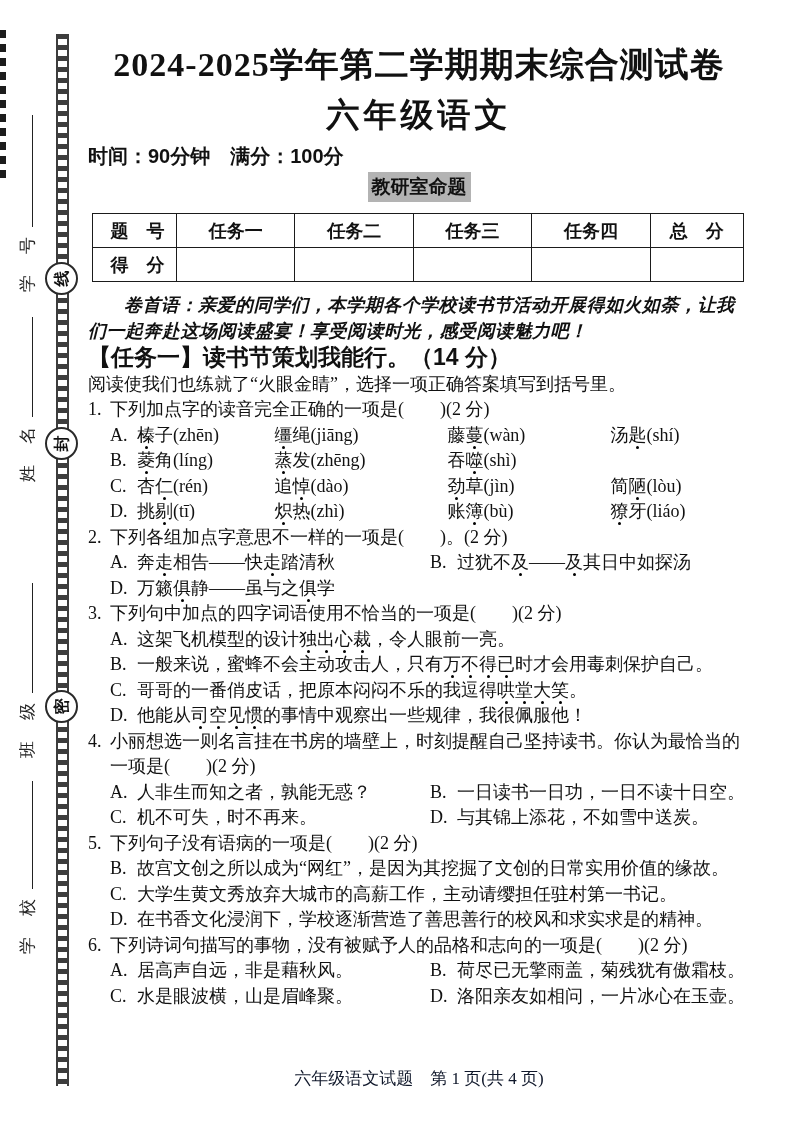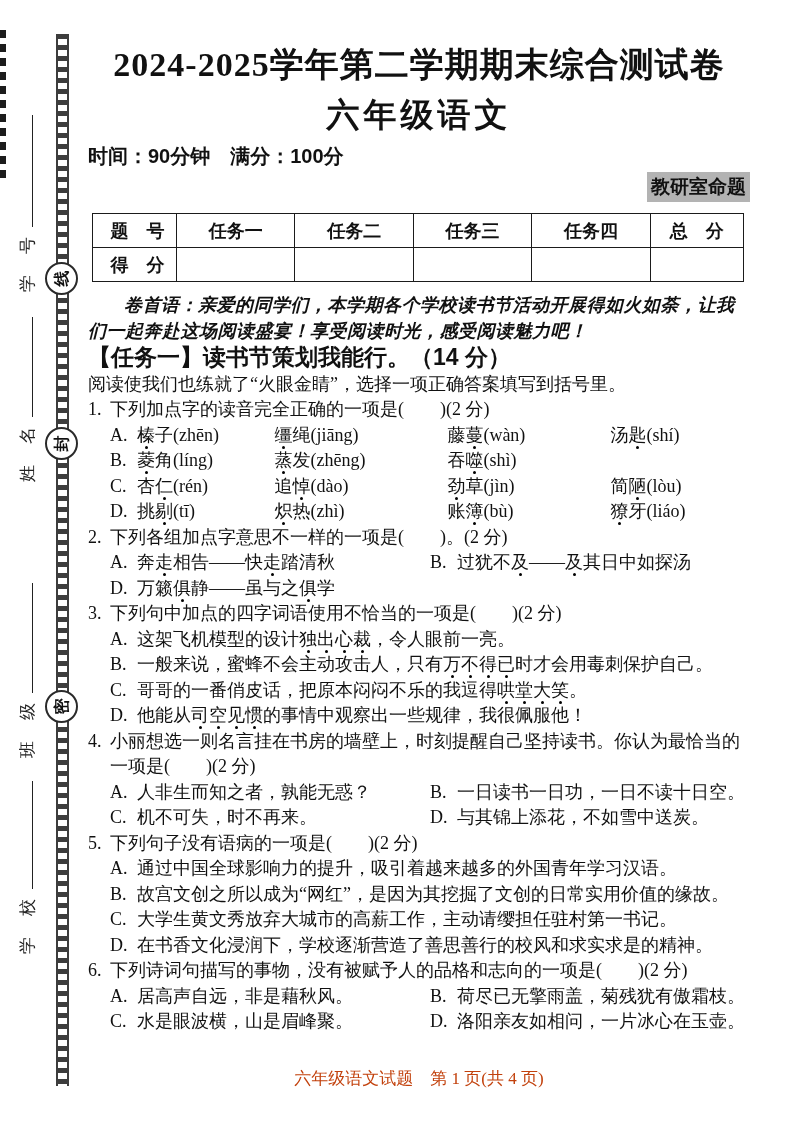--- a/index.html
+++ b/index.html
@@ -17,21 +17,21 @@
   .seal-circle span{display:inline-block;transform:rotate(-90deg);}
   .seal-label{position:absolute;transform:rotate(-90deg);transform-origin:0 0;
       white-space:nowrap;font-size:17px;color:#222;letter-spacing:2px;}
   .uline{display:inline-block;height:5px;border-bottom:1.5px solid #222;margin-left:8px;vertical-align:baseline;}
   
   .content{position:absolute;left:88px;top:34px;width:662px;}
   .title{margin:8px 0 0 0;text-align:center;font-size:34px;line-height:46px;font-weight:bold;letter-spacing:1px;}
   .subtitle{margin:2px 0 0 0;text-align:center;font-size:33px;line-height:50px;font-weight:bold;letter-spacing:4px;}
   .meta{text-align:left;font-size:20px;line-height:32px;font-weight:bold;
         font-family:"Liberation Sans","DejaVu Sans",sans-serif;}
-  .setter-wrap{text-align:right;line-height:30px;text-decoration:underline;}
+  .setter-wrap{text-align:center;line-height:30px;text-decoration:underline;}
   .setter{display:inline-block;background:#b3b3b3;padding:0 4px;font-size:19px;font-weight:bold;
         font-family:"Liberation Sans","DejaVu Sans",sans-serif;}
   table.score{border-collapse:collapse;margin:10px 0 0 4px;width:652px;table-layout:fixed;}
   table.score td{border:1.6px solid #1b1b1b;height:31px;text-align:center;font-size:18px;
         font-weight:bold;font-family:"Liberation Sans","DejaVu Sans",sans-serif;}
   td.c0{width:12%;padding-left:7px;} td.c1,td.c2,td.c3,td.c4{width:18.4%;} td.c5{width:14.4%;}
   .intro{margin:10px 0 0 0;font-size:18px;line-height:26px;text-indent:2em;font-style:italic;
         font-weight:bold;letter-spacing:.5px;}
   .sec-title{font-size:23px;line-height:27px;font-weight:bold;
         font-family:"Liberation Sans","DejaVu Sans",sans-serif;}
@@ -50,21 +50,21 @@
   .orow.grid .gitem:nth-child(4){flex:0 0 25.5%;}
   .orow.pair{display:flex;}
   .popt.first{min-width:50%;}
   .orow.list{padding-left:27px;}
   .orow.list .olabel{margin-left:-27px;}
   
   .dt{position:relative;}
   .dt::after{content:'';position:absolute;left:50%;margin-left:-1.5px;bottom:-4px;
       width:3px;height:3px;border-radius:50%;background:#000;}
   .footer{position:absolute;left:88px;width:662px;bottom:32px;text-align:center;
-      font-size:17px;color:#c2410c;}
+      font-size:17px;color:#0f172a;}
 </style>
 </head>
 <body>
 
 <div class="page">
 
   <div class="scan-edge"></div>
   <div class="seal-line"></div>
 
   <div class="seal-circle" style="top:262px;">
@@ -177,21 +177,20 @@
             <span class="popt first"><span class="olabel">A.</span>人非生而知之者，孰能无惑？</span>
             <span class="popt"><span class="olabel">B.</span>一日读书一日功，一日不读十日空。</span>
           </div>
           <div class="orow pair">
             <span class="popt first"><span class="olabel">C.</span>机不可失，时不再来。</span>
             <span class="popt"><span class="olabel">D.</span>与其锦上添花，不如雪中送炭。</span>
           </div>
         </div>
         <div class="q">
           <div class="stem"><span class="qnum">5.</span>下列句子没有语病的一项是(　　)(2 分)</div>
-          <div class="orow list"><span class="olabel">A.</span>通过中国全球影响力的提升，吸引着越来越多的外国青年学习汉语。</div>
           <div class="orow list"><span class="olabel">B.</span>故宫文创之所以成为“网红”，是因为其挖掘了文创的日常实用价值的缘故。</div>
           <div class="orow list"><span class="olabel">C.</span>大学生黄文秀放弃大城市的高薪工作，主动请缨担任驻村第一书记。</div>
           <div class="orow list"><span class="olabel">D.</span>在书香文化浸润下，学校逐渐营造了善思善行的校风和求实求是的精神。</div>
         </div>
         <div class="q">
           <div class="stem"><span class="qnum">6.</span>下列诗词句描写的事物，没有被赋予人的品格和志向的一项是(　　)(2 分)</div>
           <div class="orow pair">
             <span class="popt first"><span class="olabel">A.</span>居高声自远，非是藉秋风。</span>
             <span class="popt"><span class="olabel">B.</span>荷尽已无擎雨盖，菊残犹有傲霜枝。</span>
           </div>

